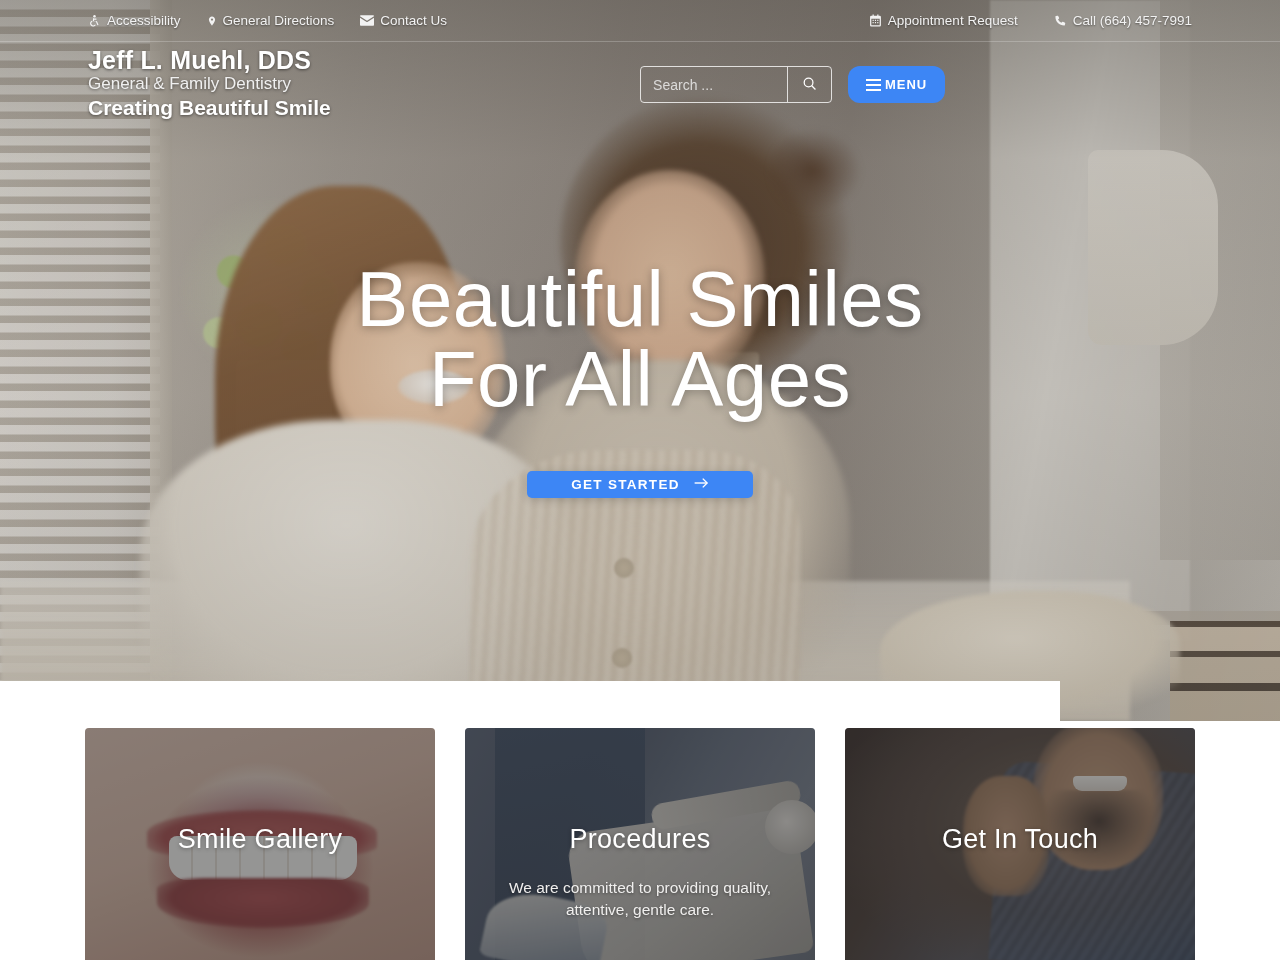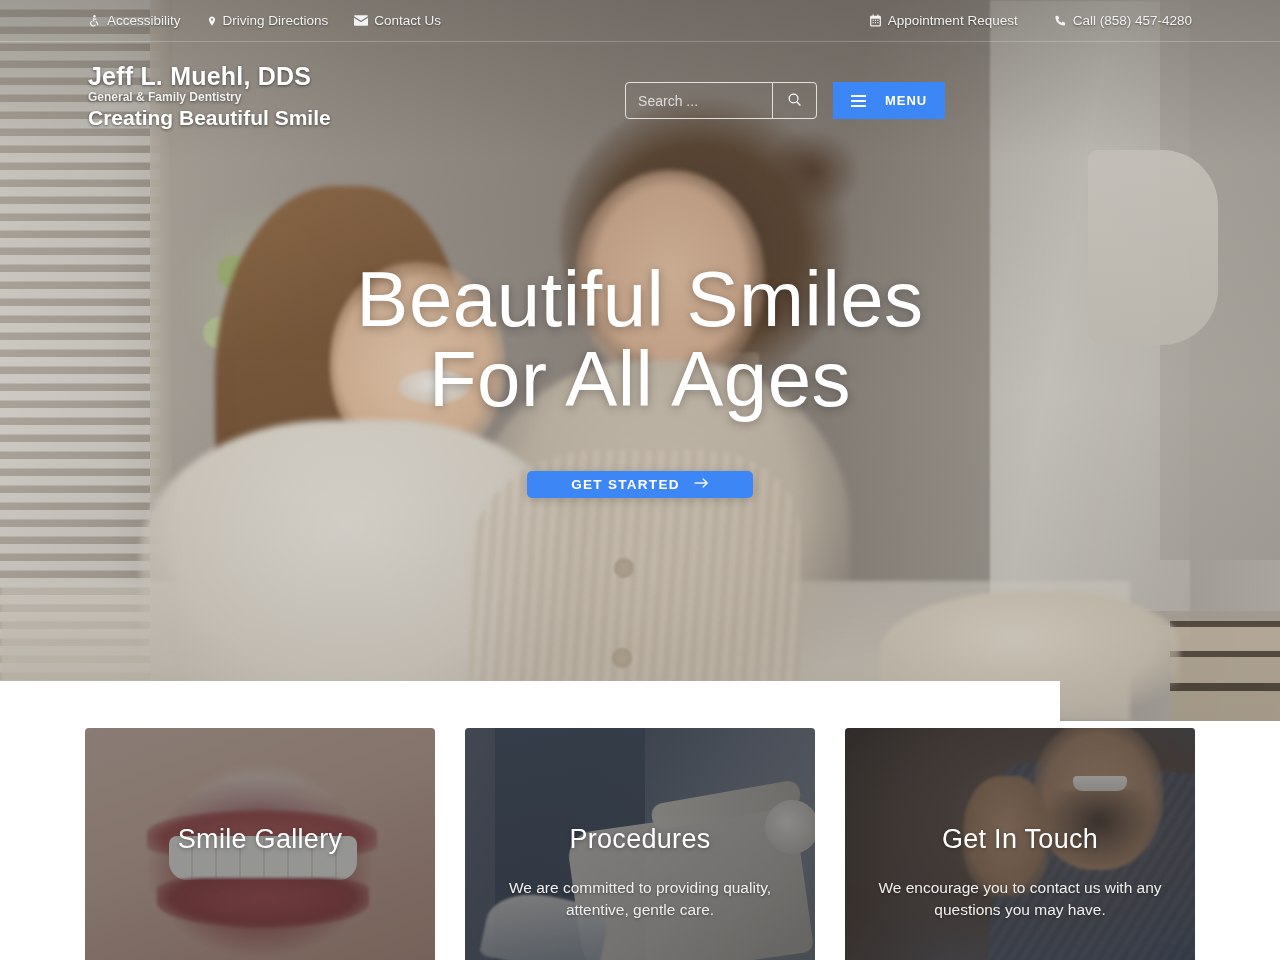--- a/index.html
+++ b/index.html
@@ -171,25 +171,25 @@
   .topbar-right { margin-left:auto; margin-right:88px; display:flex; gap:36px; }
   .tlink {
     display:flex; align-items:center; gap:6px; cursor:pointer;
     color:#f2f2f2; font-size:13.5px; text-shadow:0 1px 2px rgba(0,0,0,.45);
     white-space:nowrap;
   }
   .tlink svg { display:block; fill:#f2f2f2; }
 
   
   .header {
-    position:absolute; left:0; top:58px; width:1033px; height:90px; z-index:8;
+    position:absolute; left:0; top:42px; width:1033px; height:90px; z-index:8;
   }
   .brand { position:absolute; left:88px; top:4px; text-shadow:0 1px 3px rgba(0,0,0,.5); }
   .brand-name { color:#ffffff; font-size:25px; font-weight:bold; line-height:1.16; letter-spacing:.2px; }
-  .brand-sub  { color:#f0f0f0; font-size:12px; line-height:1.2; margin-top:-1px;font-weight:bold; }
+  .brand-sub  { color:#f0f0f0; font-size:17px; line-height:1.2; margin-top:-1px; }
   .brand-tag  { color:#ffffff; font-size:21px; font-weight:bold; line-height:1.2; margin-top:1px; }
 
   .header-right {
     position:absolute; right:88px; top:24px; display:flex; align-items:center; gap:16px;padding-left:16px;
   }
   .searchbox {
     display:flex; align-items:stretch; height:37px;
     border:1px solid rgba(255,255,255,.78); border-radius:4px; overflow:hidden;
   }
   .search-input {
@@ -197,22 +197,22 @@
     color:#ffffff; font-size:14px; padding:0 12px; font-family:"Liberation Sans", sans-serif;
   }
   .search-input::placeholder { color:rgba(240,240,240,.82); }
   .search-btn {
     width:44px; display:flex; align-items:center; justify-content:center;
     background:transparent; border:none; border-left:1px solid rgba(255,255,255,.78);
     cursor:pointer;
   }
   .search-btn svg { fill:none; stroke:#ffffff; stroke-width:2; }
   .menu-btn {
-    display:flex; align-items:center; gap:19px; height:37px; padding:0 18px;
-    background:#3d86f5; border:none; border-radius:0; cursor:pointer;
+    display:flex; align-items:center; gap:4px; height:37px; padding:0 18px;
+    background:#3d86f5; border:none; border-radius:12px; cursor:pointer;
     color:#ffffff; font-size:13px; font-weight:bold; letter-spacing:.9px;
     font-family:"Liberation Sans", sans-serif;
   }
   .hamburger { display:flex; flex-direction:column; gap:3px; }
   .hamburger i { display:block; width:15px; height:2px; background:#ffffff; }
 
   
   .hero-content {
     position:absolute; left:0; top:0; width:1280px; height:721px; z-index:7;
     display:flex; flex-direction:column; align-items:center; justify-content:center;
@@ -389,21 +389,21 @@
         </span>
         <span>Accessibility</span>
       </a>
 
       <a class="tlink">
         <span>
           <svg width="10" height="14" viewBox="0 0 24 24">
               <path d="M12 1C7.9 1 4.6 4.3 4.6 8.4c0 5.6 7.4 14.6 7.4 14.6s7.4-9 7.4-14.6C19.4 4.3 16.1 1 12 1zm0 10.1a2.7 2.7 0 1 1 0-5.4 2.7 2.7 0 0 1 0 5.4z"></path>
             </svg>
         </span>
-        <span>Driving Directions</span>
+        <span>General Directions</span>
       </a>
 
       <a class="tlink">
         <span>
           <svg width="14" height="11" viewBox="0 0 24 18">
               <path d="M1.4 0h21.2c.8 0 1.4.6 1.4 1.4v.3L12 9.6.0 1.7v-.3C0 .6.6 0 1.4 0zM0 4.1l11.4 7.5c.37.24.85.24 1.22 0L24 4.1v12.5c0 .8-.6 1.4-1.4 1.4H1.4C.6 18 0 17.4 0 16.6z"></path>
             </svg>
         </span>
         <span>Contact Us</span>
       </a>
@@ -418,21 +418,21 @@
         </span>
         <span>Appointment Request</span>
       </a>
 
       <a class="tlink">
         <span>
           <svg width="13" height="13" viewBox="0 0 24 24">
               <path d="M19.6 15.6l-3.1-1.34a1.3 1.3 0 0 0-1.52.38l-1.3 1.6a16.4 16.4 0 0 1-6.3-6.3l1.6-1.3a1.3 1.3 0 0 0 .37-1.52L7.98 4.02a1.3 1.3 0 0 0-1.5-.76L3.6 3.92a1.3 1.3 0 0 0-1 1.27C2.6 14.2 9.8 21.4 18.8 21.4a1.3 1.3 0 0 0 1.27-1l.66-2.88a1.3 1.3 0 0 0-.76-1.5z"></path>
             </svg>
         </span>
-        <span>Call (858) 457-4280</span>
+        <span>Call (664) 457-7991</span>
       </a>
     </div>
   </div>
 
   <div class="header">
     <div class="brand">
       <div class="brand-name">Jeff L. Muehl, DDS</div>
       <div class="brand-sub">General &amp; Family Dentistry</div>
       <div class="brand-tag">Creating Beautiful Smile</div>
     </div>
@@ -512,18 +512,17 @@
       <div class="card-bg bg-phone">
         <div class="denim"></div>
         <div class="face-man"></div>
         <div class="beard"></div>
         <div class="teeth-man"></div>
         <div class="hand"></div>
       </div>
       <div class="card-overlay"></div>
       <div class="card-body">
         <div class="card-title">Get In Touch</div>
-        <div class="card-text">We encourage you to contact us with any questions you may have.</div>
       </div>
     </div>
 
   </div>
 </div>
 
 </body></html>

